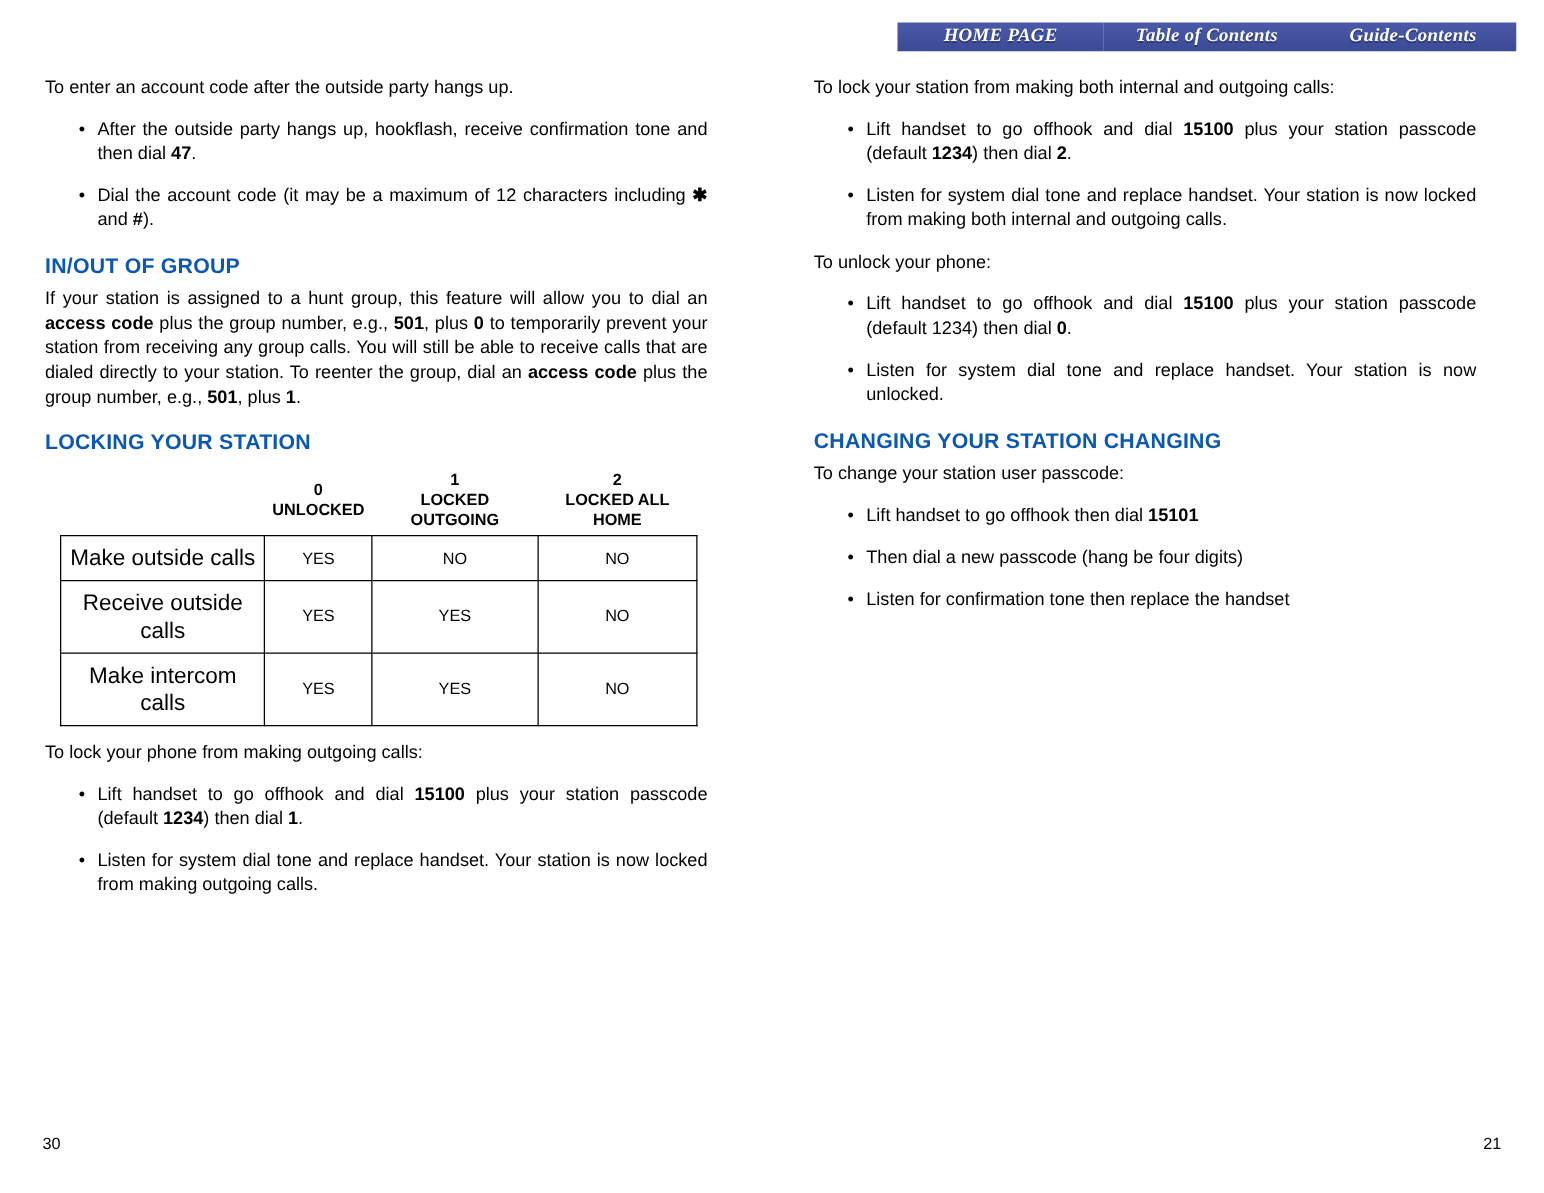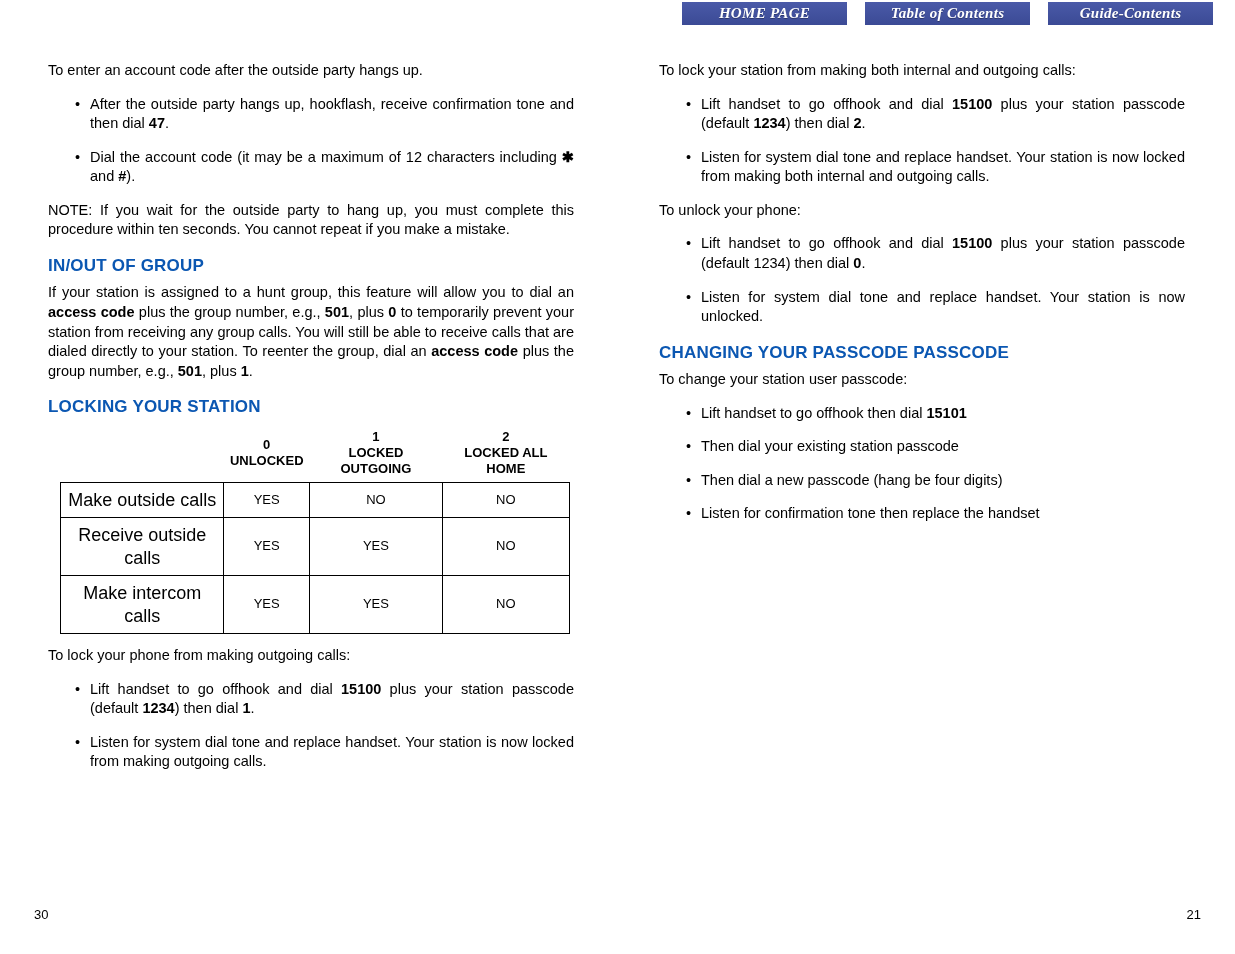--- a/index.html
+++ b/index.html
@@ -7,44 +7,43 @@
       font-family: Helvetica, Arial, sans-serif;
       font-size: 14.5px;
       color: #000;
       background: #fff;
       width: 1235px;
       height: 954px;
       position: relative;
     }
     .nav-row {
       position: absolute;
-      top: 2px;
+      top: 18px;
       right: 22px;
       display: flex;
-      gap: 18px;
     }
     .nav-btn {
       background: linear-gradient(#4a5aa8, #3b4a95);
       color: #fff;
       font-weight: bold;
       font-style: italic;
       font-size: 15px;
       padding: 3px 18px;
       border: none;
       cursor: pointer;
       font-family: Georgia, 'Times New Roman', serif;
       text-shadow: 0 1px 0 rgba(0,0,0,.3);
       min-width: 165px;
       text-align: center;
       letter-spacing: 0.3px;
     }
     .columns {
       display: flex;
       gap: 85px;
-      padding: 55px 50px 0 48px;
+      padding: 55px 50px 0 36px;
     }
     .col {
       flex: 1;
       max-width: 530px;
     }
     h2 {
       color: #0b57b2;
       font-weight: bold;
       font-size: 17px;
       letter-spacing: 0.2px;
@@ -120,21 +119,20 @@
 </div>
 
 <div class="columns">
 
   <div class="col">
     <p>To enter an account code after the outside party hangs up.</p>
     <ul>
       <li><span>After the outside party hangs up, hookflash, receive confirmation tone and then dial </span><b>47</b><span>.</span></li>
       <li><span>Dial the account code (it may be a maximum of 12 characters including </span><b>✱</b><span> and </span><b>#</b><span>).</span></li>
     </ul>
-    <p>NOTE: If you wait for the outside party to hang up, you must complete this procedure within ten seconds. You cannot repeat if you make a mistake.</p>
 
     <h2>IN/OUT OF GROUP</h2>
     <p><span>If your station is assigned to a hunt group, this feature will allow you to dial an </span><b>access code</b><span> plus the group number, e.g., </span><b>501</b><span>, plus </span><b>0</b><span> to temporarily prevent your station from receiving any group calls. You will still be able to receive calls that are dialed directly to your station. To reenter the group, dial an </span><b>access code</b><span> plus the group number, e.g., </span><b>501</b><span>, plus </span><b>1</b><span>.</span></p>
 
     <h2>LOCKING YOUR STATION</h2>
 
     <table>
       <thead>
         <tr>
           <th class="corner"></th>
@@ -178,25 +176,24 @@
       <li><span>Lift handset to go offhook and dial </span><b>15100</b><span> plus your station passcode (default </span><b>1234</b><span>) then dial </span><b>2</b><span>.</span></li>
       <li>Listen for system dial tone and replace handset. Your station is now locked from making both internal and outgoing calls.</li>
     </ul>
 
     <p>To unlock your phone:</p>
     <ul>
       <li><span>Lift handset to go offhook and dial </span><b>15100</b><span> plus your station passcode (default 1234) then dial </span><b>0</b><span>.</span></li>
       <li>Listen for system dial tone and replace handset. Your station is now unlocked.</li>
     </ul>
 
-    <h2>CHANGING YOUR PASSCODE PASSCODE</h2>
+    <h2>CHANGING YOUR STATION CHANGING</h2>
     <p>To change your station user passcode:</p>
     <ul>
       <li><span>Lift handset to go offhook then dial </span><b>15101</b></li>
-      <li>Then dial your existing station passcode</li>
       <li>Then dial a new passcode (hang be four digits)</li>
       <li>Listen for confirmation tone then replace the handset</li>
     </ul>
   </div>
 
 </div>
 
 <div class="page-num-left">30</div>
 <div class="page-num-right">21</div>
 

